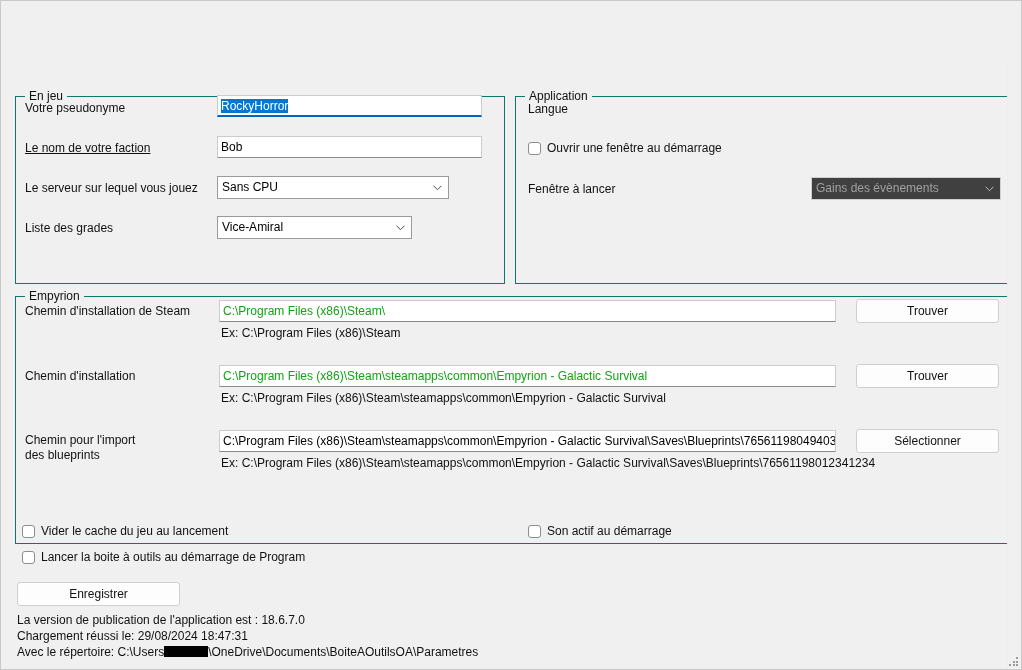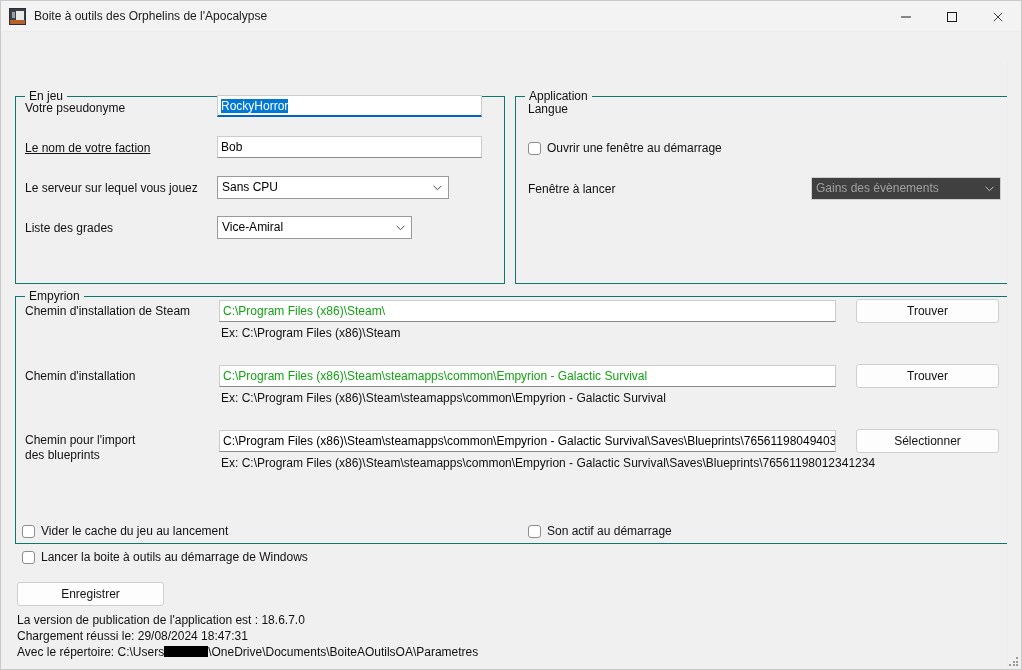--- a/index.html
+++ b/index.html
@@ -270,45 +270,20 @@
     position: absolute;
     width: 2px; height: 2px;
     background: #9a9a9a;
   }
 </style>
 </head>
 <body>
 
 <div id="app">
 
-  <div class="titlebar">
-    <div class="title-icon">
-      <div class="ti-glyph2"></div>
-      <div class="ti-glyph"></div>
-      <div class="ti-band"></div>
-    </div>
-    <div class="title-text">Boite à outils des Orphelins de l'Apocalypse</div>
-
-    <div class="winctl min">
-      <svg width="12" height="10" viewBox="0 0 12 10">
-          <line x1="1" y1="5" x2="11" y2="5" stroke="#1b1b1b" stroke-width="1"></line>
-        </svg>
-    </div>
-    <div class="winctl max">
-      <svg width="12" height="10" viewBox="0 0 12 10">
-          <rect x="1.5" y="0.5" width="9" height="9" fill="none" stroke="#1b1b1b" stroke-width="1"></rect>
-        </svg>
-    </div>
-    <div class="winctl close">
-      <svg width="12" height="10" viewBox="0 0 12 12">
-          <line x1="1" y1="1" x2="11" y2="11" stroke="#1b1b1b" stroke-width="1"></line>
-          <line x1="11" y1="1" x2="1" y2="11" stroke="#1b1b1b" stroke-width="1"></line>
-        </svg>
-    </div>
-  </div>
 
 
   <div class="content">
 
     <div class="group" id="grp-enjeu">
       <span class="glabel">En jeu</span>
     </div>
 
     <div class="flabel" style="left:24px; top:41px;">Votre pseudonyme</div>
     <div class="tinput focused" style="left:216px; top:35px; width:265px;"><span class="sel">RockyHorror</span></div>
@@ -370,28 +345,28 @@
     <div class="tinput" style="left:218px; top:370px; width:617px;"><span>C:\Program Files (x86)\Steam\steamapps\common\Empyrion - Galactic Survival\Saves\Blueprints\7656119804940325</span></div>
     <div class="hint" style="left:220px; top:396px;">Ex: C:\Program Files (x86)\Steam\steamapps\common\Empyrion - Galactic Survival\Saves\Blueprints\76561198012341234</div>
     <div class="btn" style="left:855px; top:369px; width:143px; height:24px; line-height:22px;">Sélectionner</div>
 
     <div class="cbox-wrap" style="left:21px; top:464px;">
       <span class="box"></span>
       <span class="ctxt">Vider le cache du jeu au lancement</span>
     </div>
     <div class="cbox-wrap" style="left:21px; top:490px;">
       <span class="box"></span>
-      <span class="ctxt">Lancer la boite à outils au démarrage de Windows</span>
+      <span class="ctxt">Lancer la boite à outils au démarrage de Program</span>
     </div>
     <div class="cbox-wrap" style="left:527px; top:464px;">
       <span class="box"></span>
       <span class="ctxt">Son actif au démarrage</span>
     </div>
 
-    <div class="btn" style="left:16px; top:522px; width:147px; height:24px; line-height:22px;">Enregistrer</div>
+    <div class="btn" style="left:16px; top:522px; width:163px; height:24px; line-height:22px;">Enregistrer</div>
 
     <div class="status" style="left:16px; top:552px;">La version de publication de l'application est : 18.6.7.0</div>
     <div class="status" style="left:16px; top:568px;">Chargement réussi le: 29/08/2024 18:47:31</div>
     <div class="status" style="left:16px; top:584px;"><span>Avec le répertoire: C:\Users</span><span class="redact"></span><span>\OneDrive\Documents\BoiteAOutilsOA\Parametres</span></div>
   </div>
 
   <div class="right-edge">
     <div class="grip">
       <i style="left:7px; top:0;"></i>
       <i style="left:3.5px; top:3.5px;"></i>

